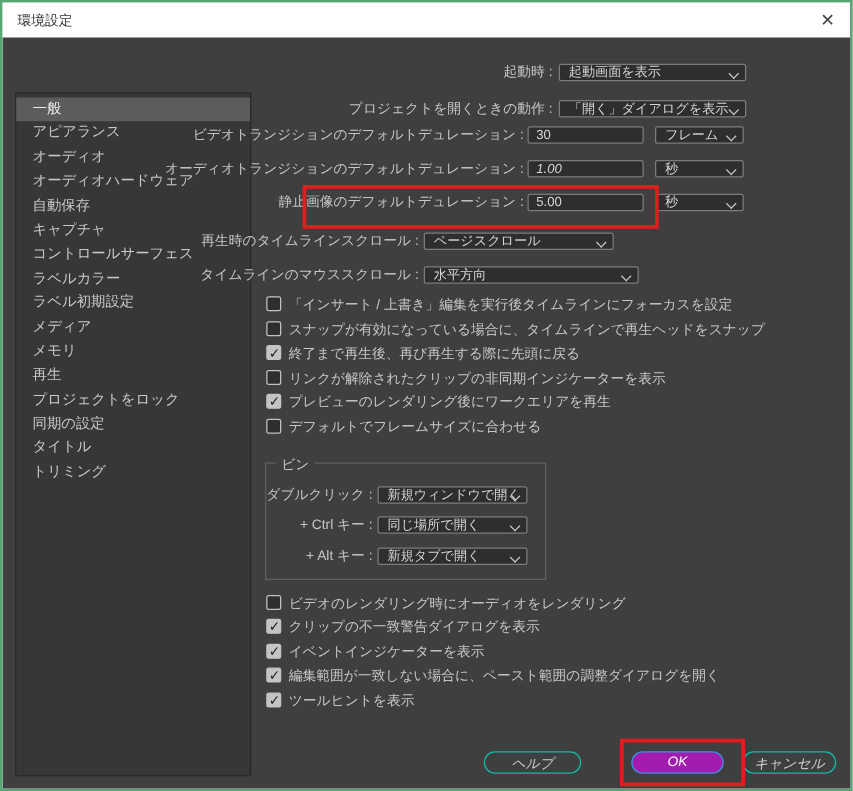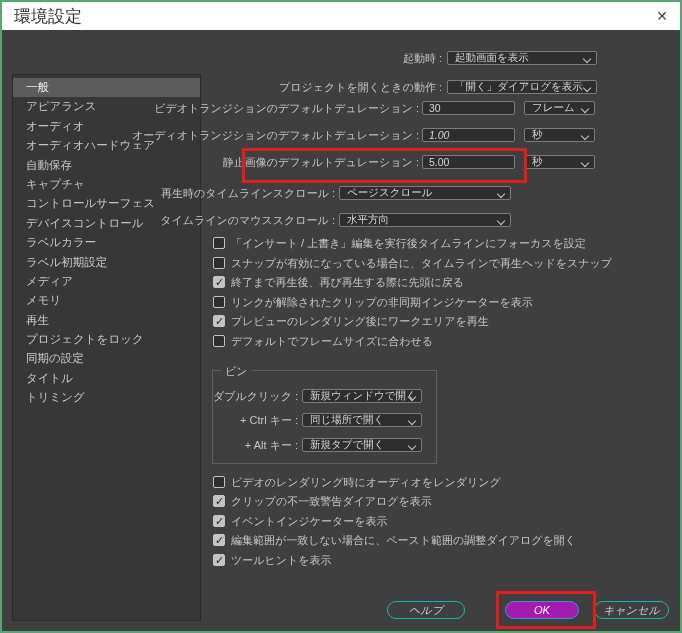--- a/index.html
+++ b/index.html
@@ -1,19 +1,19 @@
 <!DOCTYPE html>
 <html><head>
 <meta charset="utf-8">
 <style>
   html,body{margin:0;padding:0;}
   .frame{width:682px;height:633px;box-sizing:border-box;border:2px solid #57a674;background:#fff;
          font-family:"Liberation Sans","DejaVu Sans",sans-serif;position:relative;overflow:hidden;}
   .titlebar{height:28px;background:#ffffff;display:flex;align-items:center;justify-content:space-between;padding:0 12px;}
-  .title{font-size:17px;color:#333;}
+  .title{font-size:11px;color:#333;}
   .close{font-size:14px;color:#444;cursor:pointer;line-height:14px;}
   .dlg-body{position:absolute;left:0;top:28px;width:678px;height:601px;background:#3f3f3f;}
   .sidebar{position:absolute;left:10px;top:12px;width:189px;height:547px;background:#373737;
            border:1px solid #2a2a2a;box-sizing:border-box;padding-top:3px;margin-top:32px;}
   .side-item{height:19.4px;line-height:19.4px;padding-left:13px;font-size:11.5px;color:#c9c9c9;white-space:nowrap;cursor:pointer;}
   .side-item.selected{background:#5c5c5c;color:#ececec;}
   .flabel{position:absolute;height:14px;line-height:14px;font-size:11px;color:#c6c6c6;text-align:right;white-space:nowrap;}
   .select{position:absolute;height:14px;box-sizing:border-box;background:#2e2e2e;border:1px solid #7c7c7c;
           border-radius:2px;color:#d6d6d6;font-size:10.5px;display:flex;align-items:center;
           padding:0 16px 0 7px;cursor:pointer;white-space:nowrap;}
@@ -47,21 +47,20 @@
   <div class="dlg-body">
 
     <div class="sidebar">
       <div class="side-item selected">一般</div>
       <div class="side-item">アピアランス</div>
       <div class="side-item">オーディオ</div>
       <div class="side-item">オーディオハードウェア</div>
       <div class="side-item">自動保存</div>
       <div class="side-item">キャプチャ</div>
       <div class="side-item">コントロールサーフェス</div>
-      <div class="side-item">デバイスコントロール</div>
       <div class="side-item">ラベルカラー</div>
       <div class="side-item">ラベル初期設定</div>
       <div class="side-item">メディア</div>
       <div class="side-item">メモリ</div>
       <div class="side-item">再生</div>
       <div class="side-item">プロジェクトをロック</div>
       <div class="side-item">同期の設定</div>
       <div class="side-item">タイトル</div>
       <div class="side-item">トリミング</div>
     </div>
@@ -94,21 +93,21 @@
 
     <div class="flabel" style="top:125px;right:261px;">静止画像のデフォルトデュレーション :</div>
     <input class="tinput" style="left: 420px; top: 125px;" value="5.00">
     <div class="select" style="left:522px;top:125px;width:71px;">
       <span>秒</span>
       <span class="chev"></span>
     </div>
     <div class="redbox" style="left:240px;top:118px;width:279px;height:29px;"></div>
 
     <div class="flabel" style="top:156px;right:345px;">再生時のタイムラインスクロール :</div>
-    <div class="select" style="left:337px;top:156px;width:172px;">
+    <div class="select" style="left:337px;top:156px;width:152px;">
       <span>ページスクロール</span>
       <span class="chev"></span>
     </div>
 
     <div class="flabel" style="top:183px;right:345px;">タイムラインのマウススクロール :</div>
     <div class="select" style="left:337px;top:183px;width:172px;">
       <span>水平方向</span>
       <span class="chev"></span>
     </div>
 

